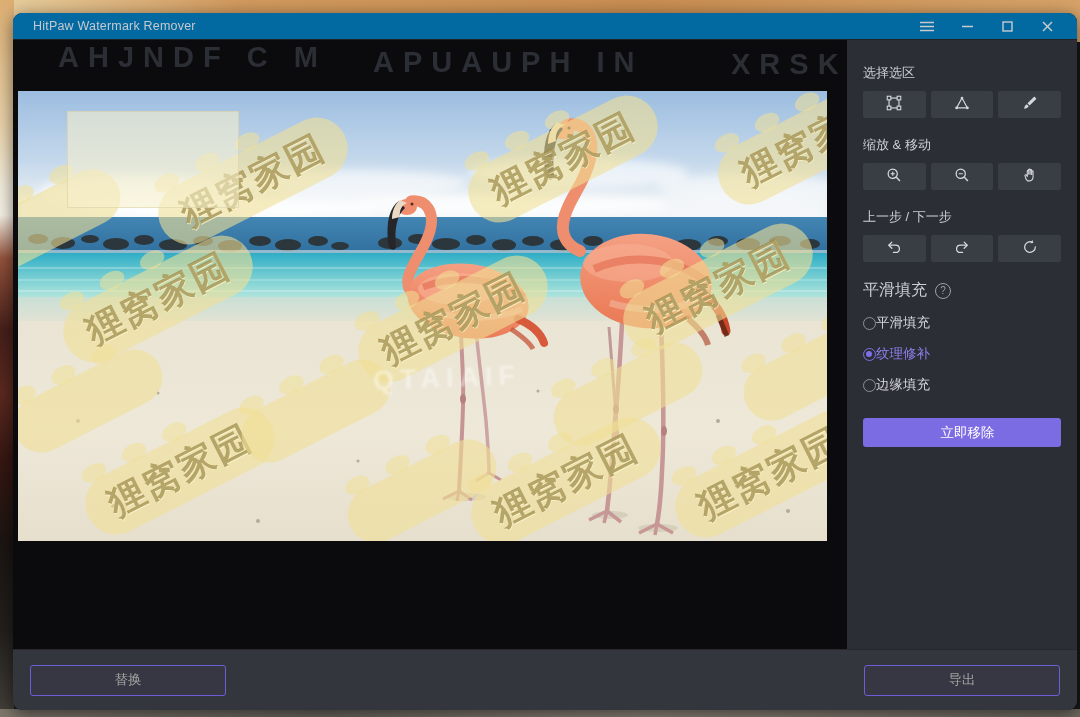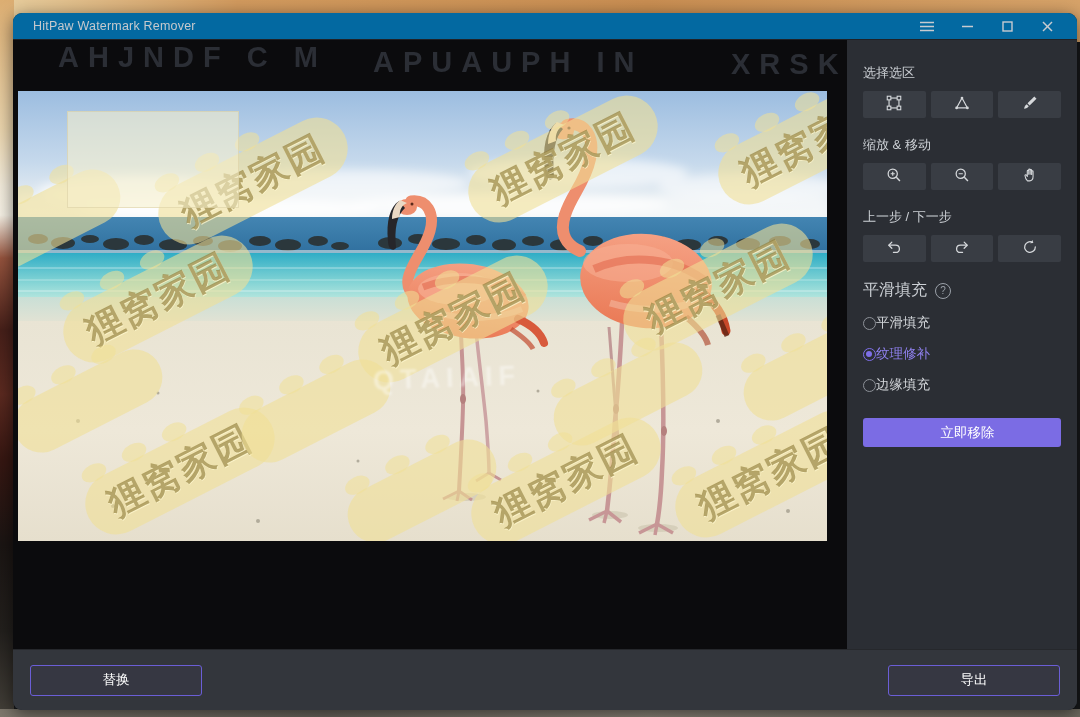--- a/index.html
+++ b/index.html
@@ -63,21 +63,21 @@
     box-sizing:border-box;flex:0 0 13px;}
   .radio-row.sel{color:#8f80ee;}
   .radio-row.sel .radio{border-color:#7e6fe8;}
   .radio-row.sel .radio::after{content:"";position:absolute;left:2px;top:2px;width:6px;height:6px;
     border-radius:50%;background:#7e6fe8;}
   .remove-btn{margin-top:24px;height:29px;background:#7b6ce4;border-radius:3px;color:#fff;
     font-size:13.5px;display:flex;align-items:center;justify-content:center;cursor:pointer;padding-left:11px;}
   
   .footer{height:60px;flex:0 0 60px;background:#33363c;display:flex;align-items:center;
     padding:0 17px;border-top:1px solid #26282c;}
-  .footer-btn{width:172px;height:31px;border:1px solid #6b5ed6;border-radius:3px;color:#ffffff;
+  .footer-btn{width:196px;height:31px;border:1px solid #6b5ed6;border-radius:3px;color:#a3a3a3;
     font-size:13.5px;display:flex;align-items:center;justify-content:center;
     background:rgba(122,108,228,.04);box-sizing:border-box;cursor:pointer;font-family:Liberation Serif, serif;}
   .footer-btn.export{margin-left:auto;}
 </style>
 </head>
 <body>
 
 <div class="desk-top"></div>
 <div class="desk-left"></div>
 <div class="desk-bottom"></div>

